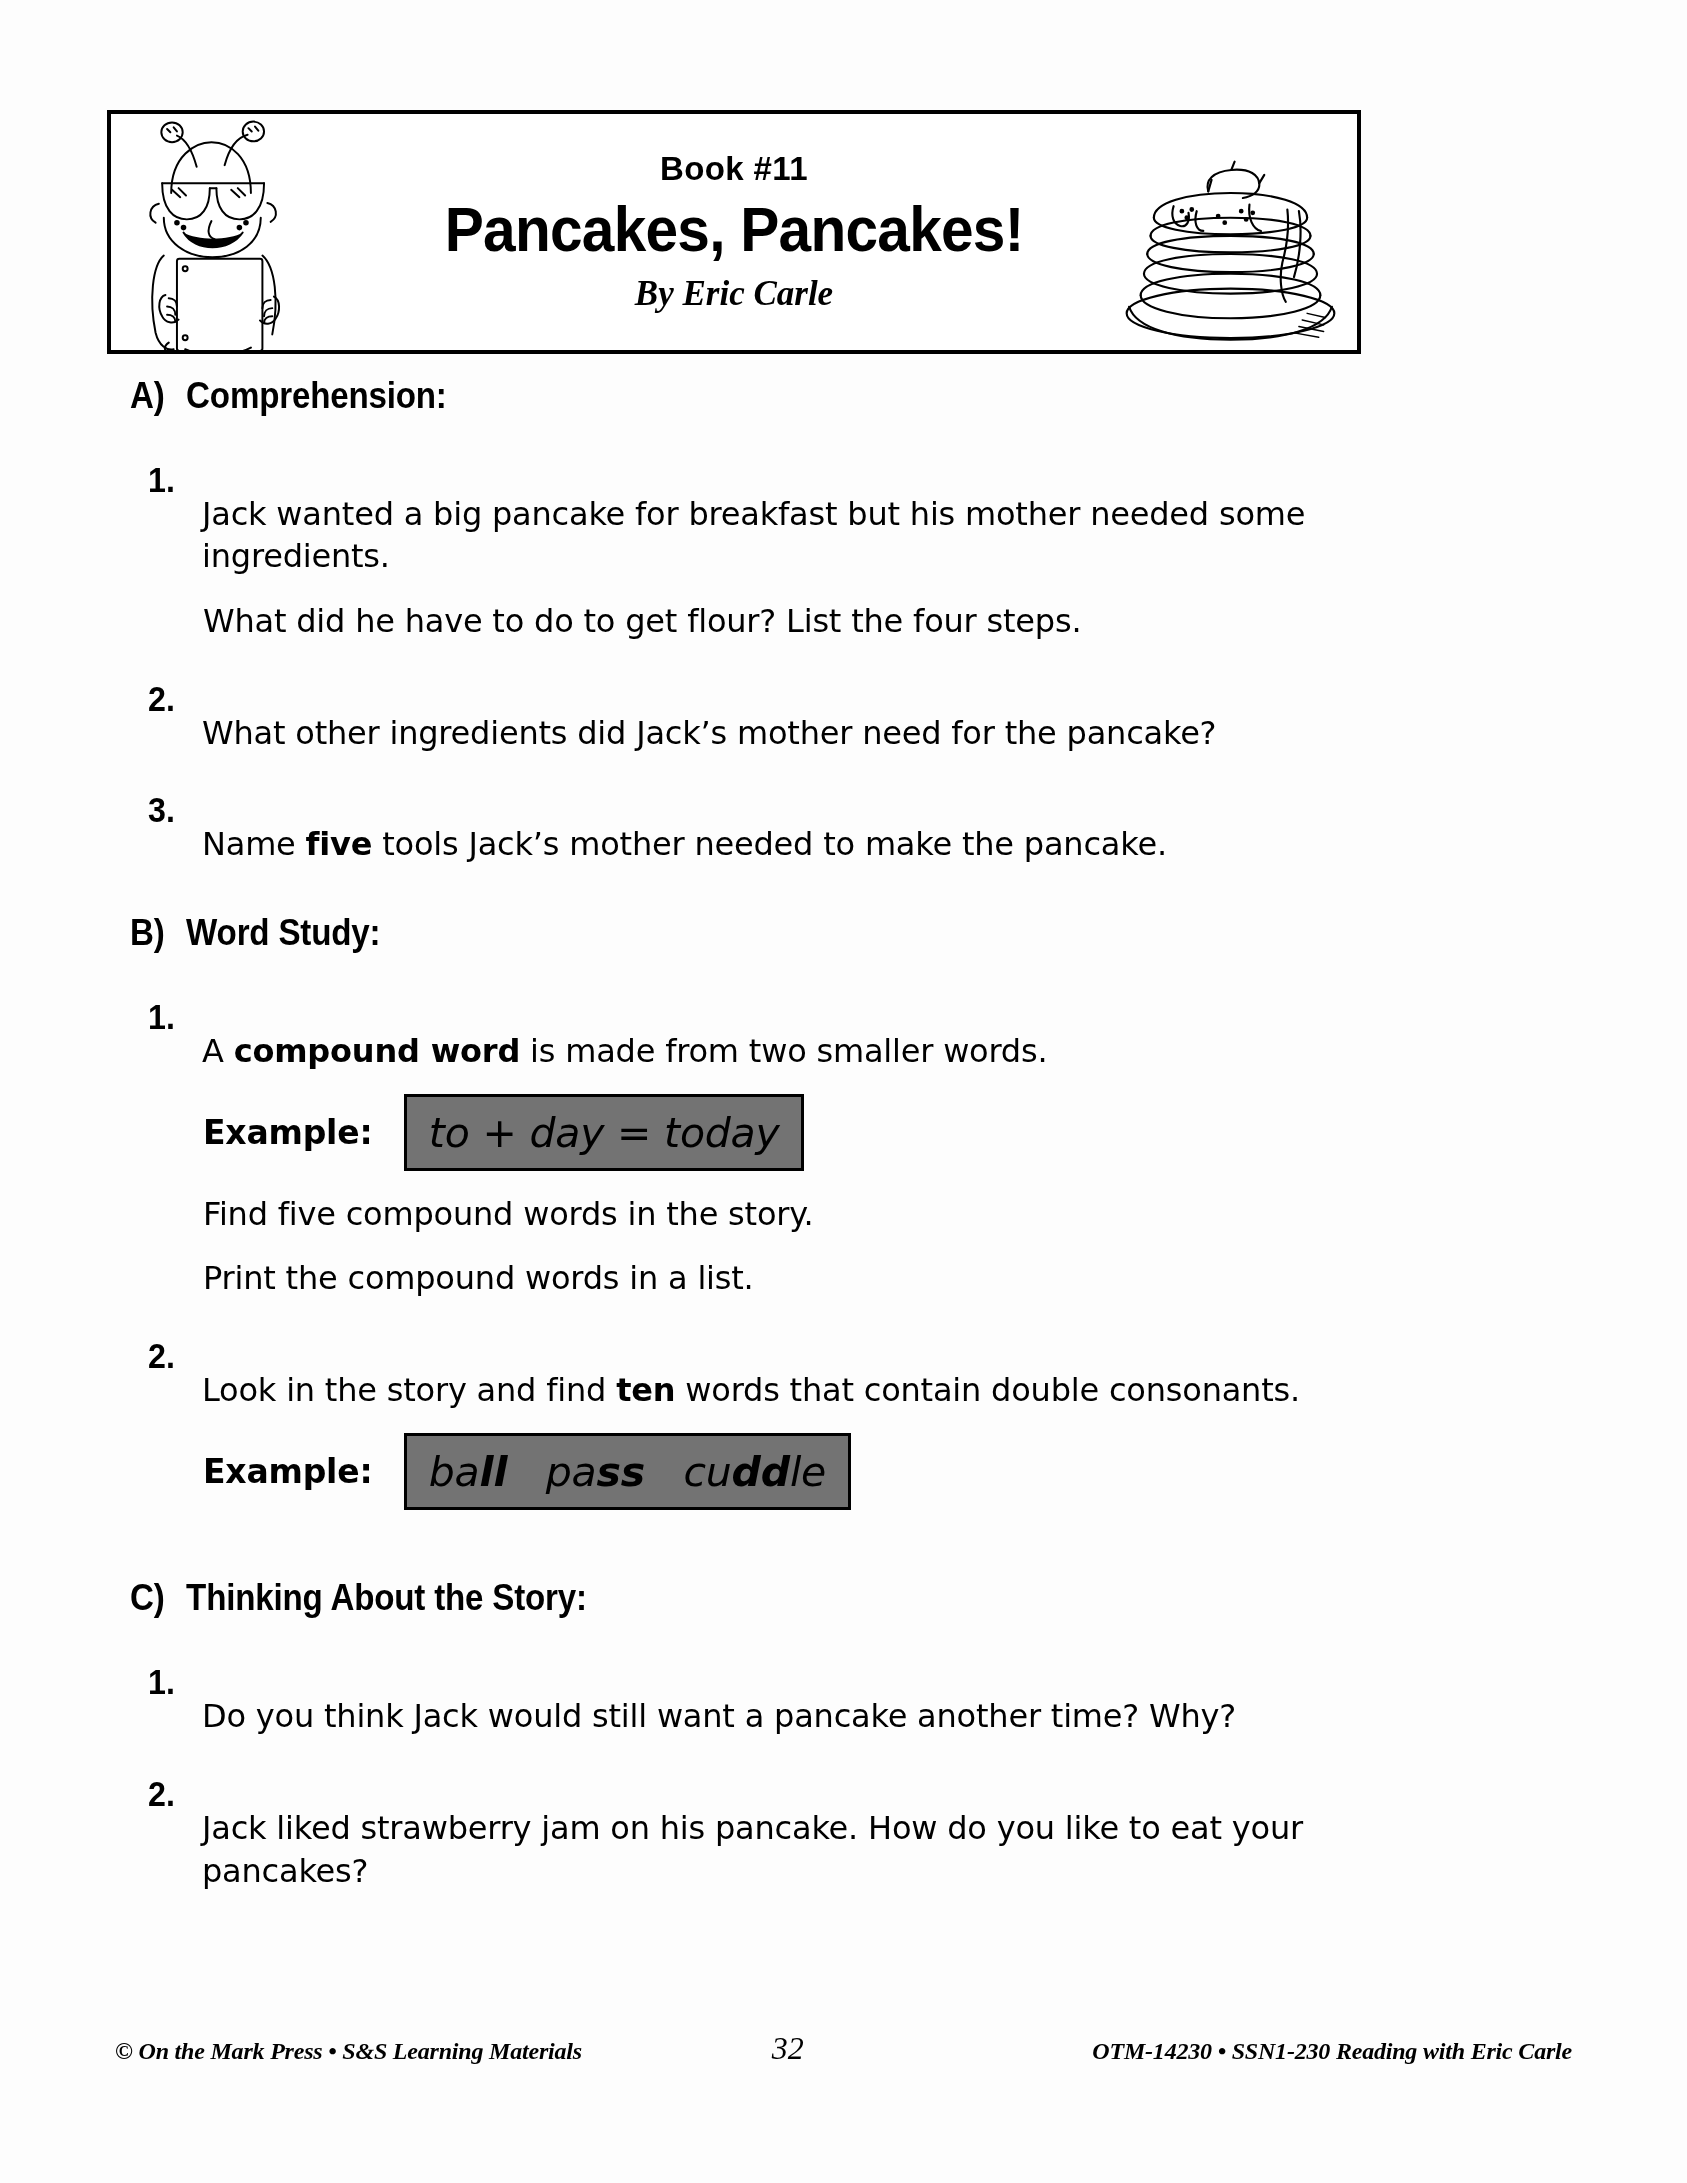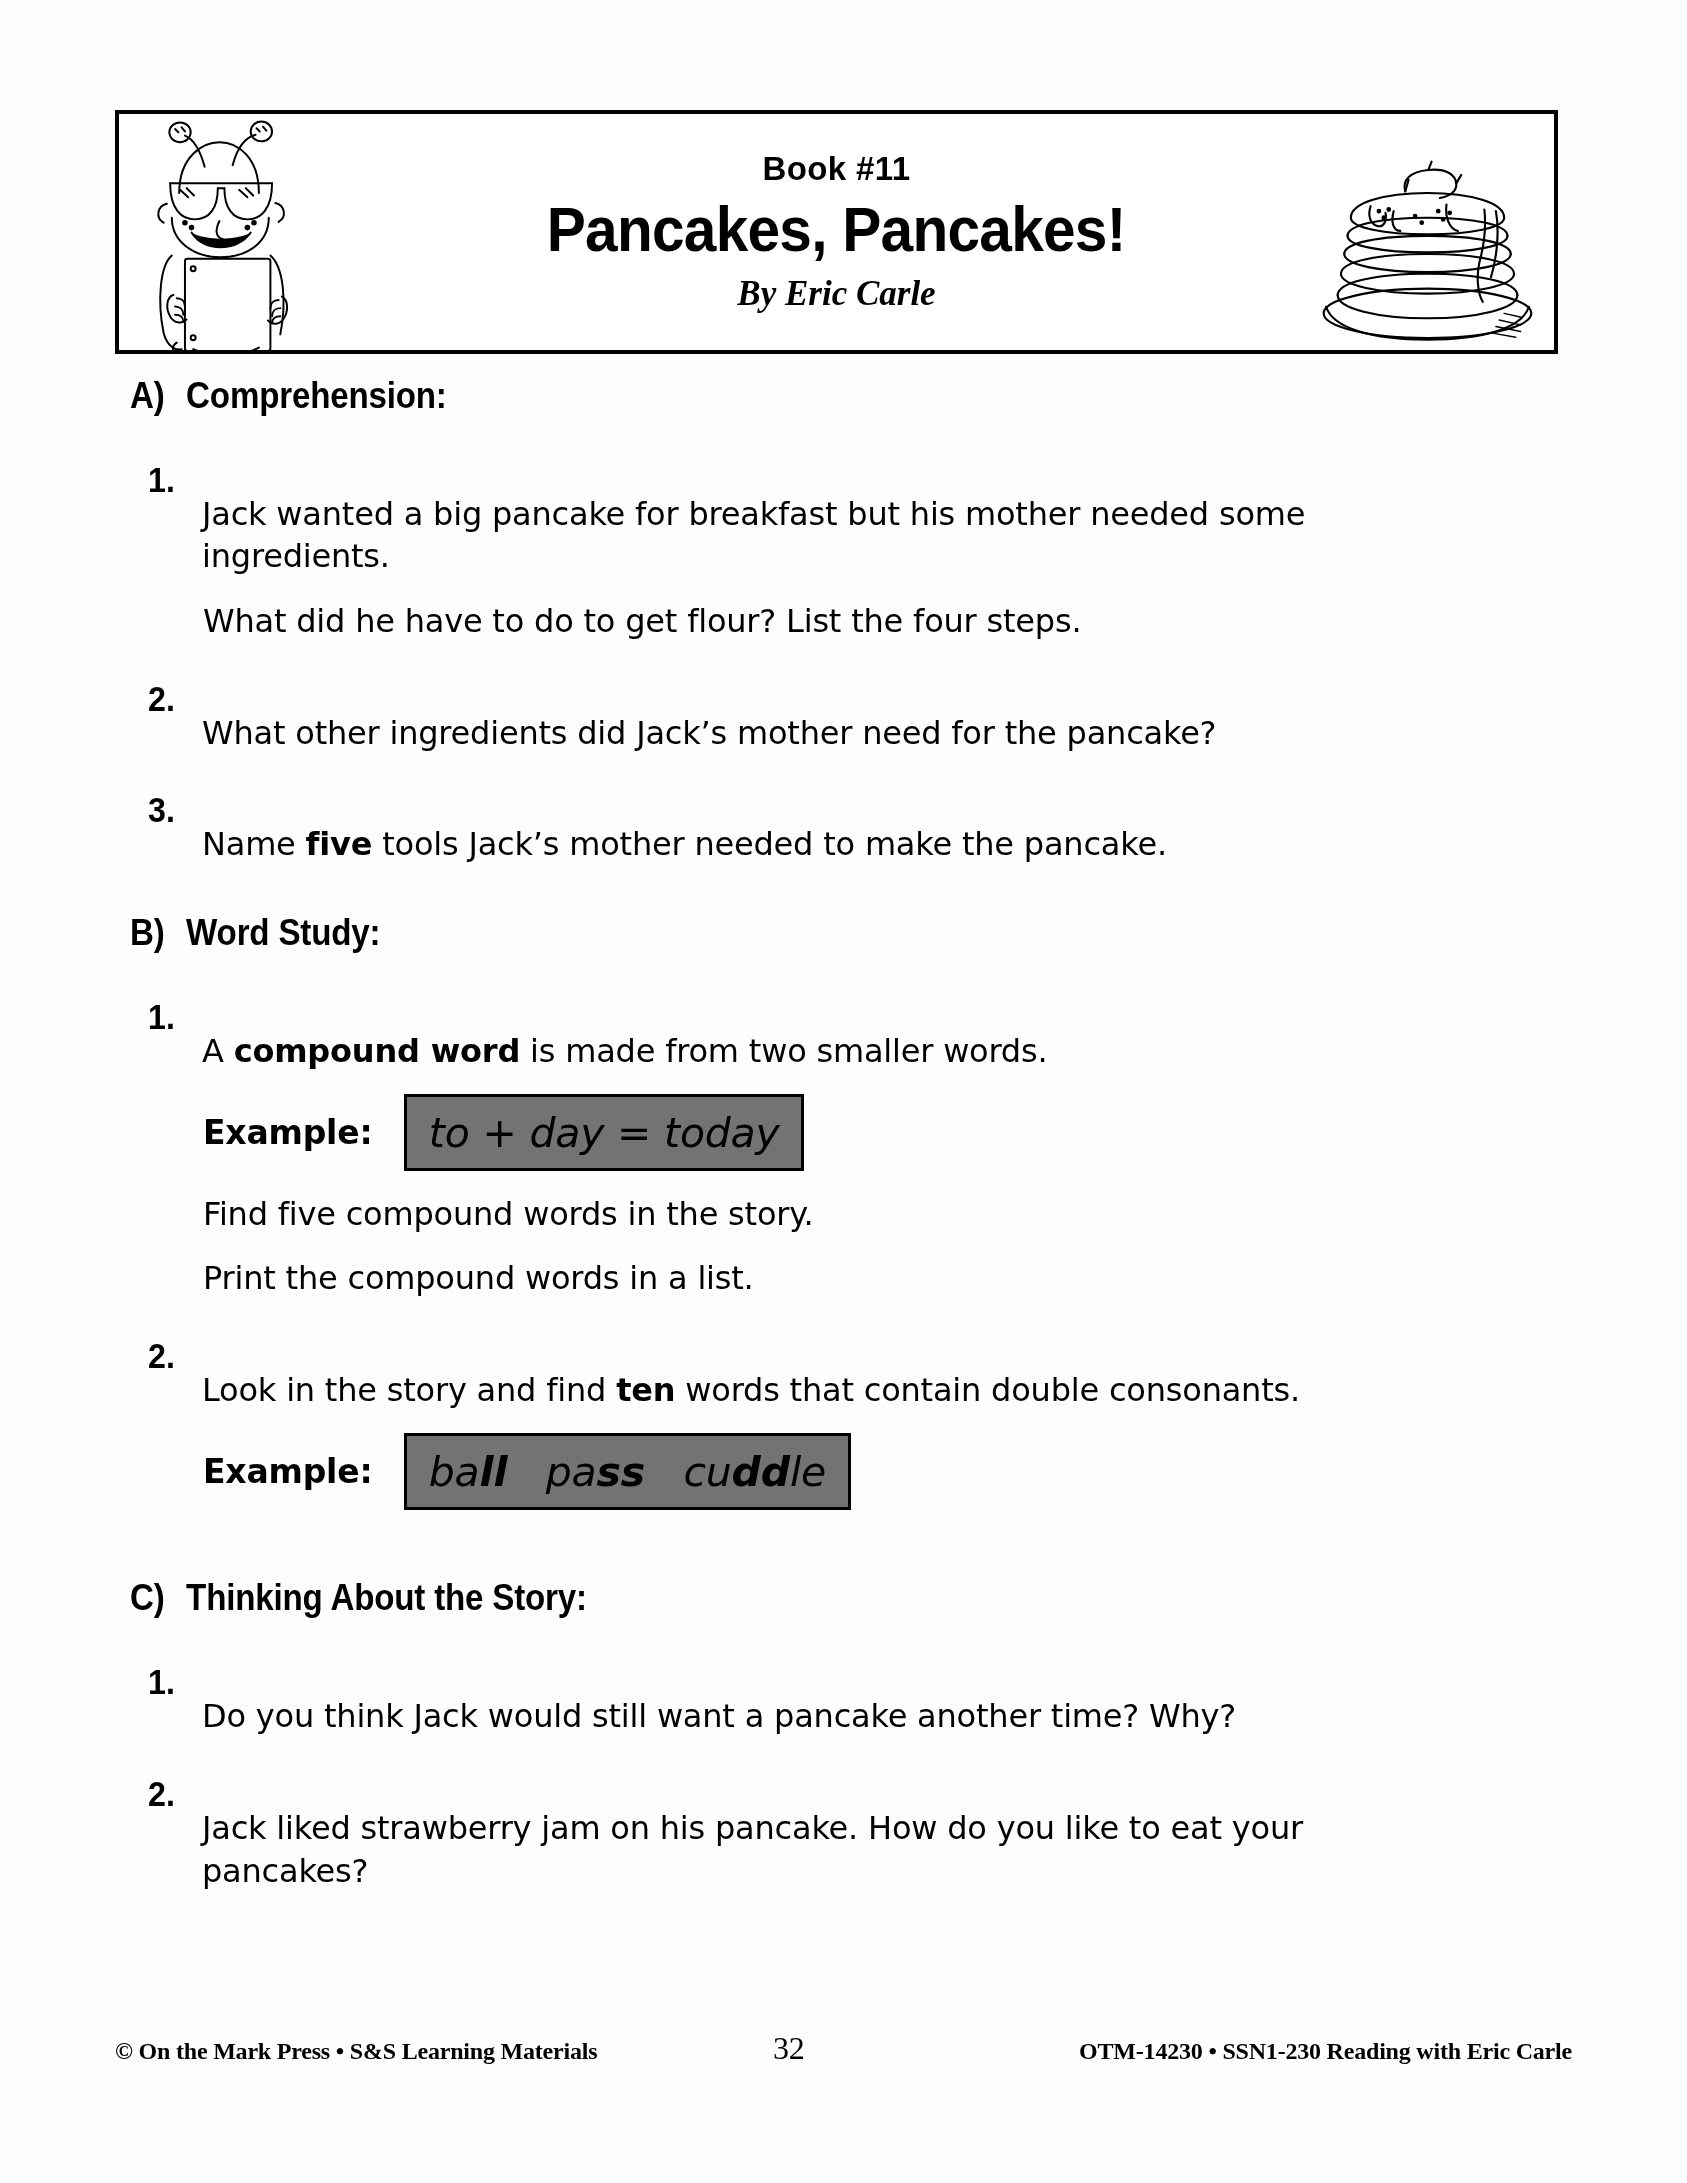--- a/index.html
+++ b/index.html
@@ -18,23 +18,23 @@
 
   .page {
     position: absolute;
     inset: 0;
     background: #fdfdfd;
   }
 
   
   .header-box {
     position: absolute;
-    left: 115px;
+    left: 107px;
     top: 110px;
-    width: 1443px;
+    width: 1254px;
     height: 244px;
     border: 4.1px solid #000;
     box-sizing: border-box;
     background: #fff;
   }
   .header-center {
     position: absolute;
     left: 0;
     right: 0;
     top: 0;
@@ -184,20 +184,21 @@
     position: absolute;
     left: 115px;
     right: 115px;
     top: 2030px;
     display: flex;
     align-items: baseline;
     font-family: "Liberation Serif", serif;
     font-weight: bold;
     font-size: 24px;
     letter-spacing: -0.2px;
+    font-style: italic;
   }
   .footer-left { flex: 0 0 auto; }
   .footer-center {
     flex: 1 1 auto;
     text-align: center;
     font-size: 32px;
     font-weight: normal;
     font-family: "Liberation Serif", serif;
     margin-left: -99px;
   }

